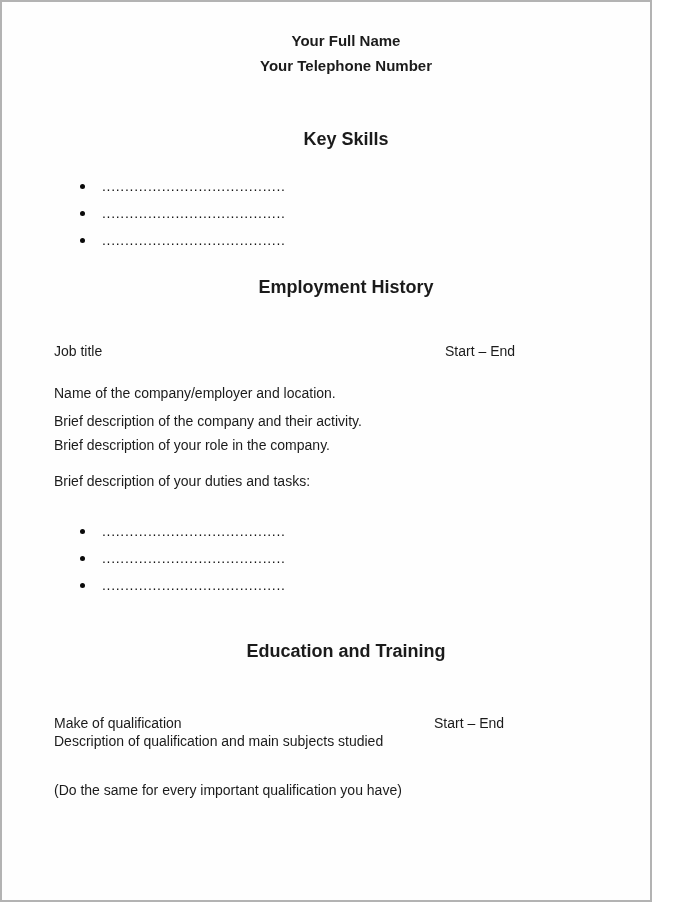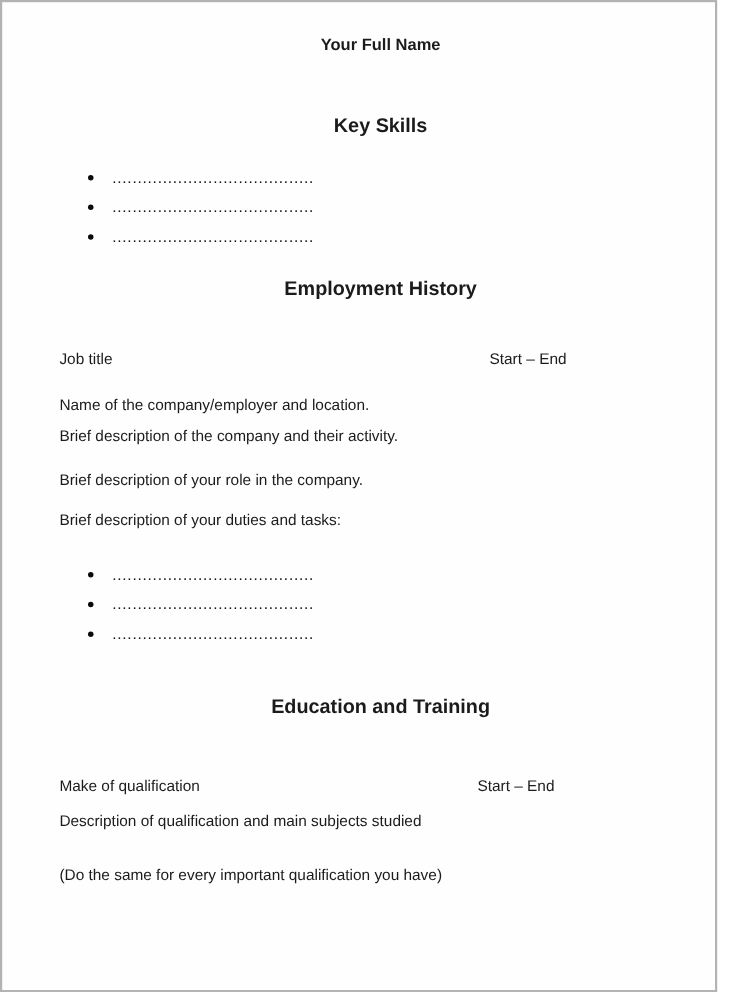--- a/index.html
+++ b/index.html
@@ -43,35 +43,36 @@
   .dots { letter-spacing: 0.7px; color: #111; white-space: nowrap; }
   .heading-emp { margin-top: 29px; }
   .row { position: relative; }
   .row-emp { margin-top: 46px; }
   .row-edu { margin-top: 54px; }
   .right-col { position: absolute; top: 0; }
   .row-emp .right-col { left: 391px; }
   .row-edu .right-col { left: 380px; }
   .p-company { margin-top: 24px; }
   .p-activity { margin-top: 10px; }
-  .p-role { margin-top: 22px; }
+  .p-role { margin-top: 6px; }
   .p-duties { margin-top: 18px; }
   ul.bullets-2 { margin-top: 32px; }
   .heading-edu { margin-top: 48px; }
   .p-qualification { margin-top: 6px; }
-  .p-description { margin-top: 14px; }
+  .p-description { margin-top: 0; }
   .note { margin-top: 31px; }
 </style>
 </head>
 <body>
 
 <div class="page">
   <div class="content">
 
     <div class="title-name centered bold">Your Full Name</div>
+    <div class="title-phone centered bold">Your Telephone Number</div>
 
     <h2 class="section-heading heading-skills">Key Skills</h2>
 
 
     <ul class="bullets">
       <li>
         <span class="dot"></span>
         <span class="dots">........................................</span>
       </li>
       <li>

